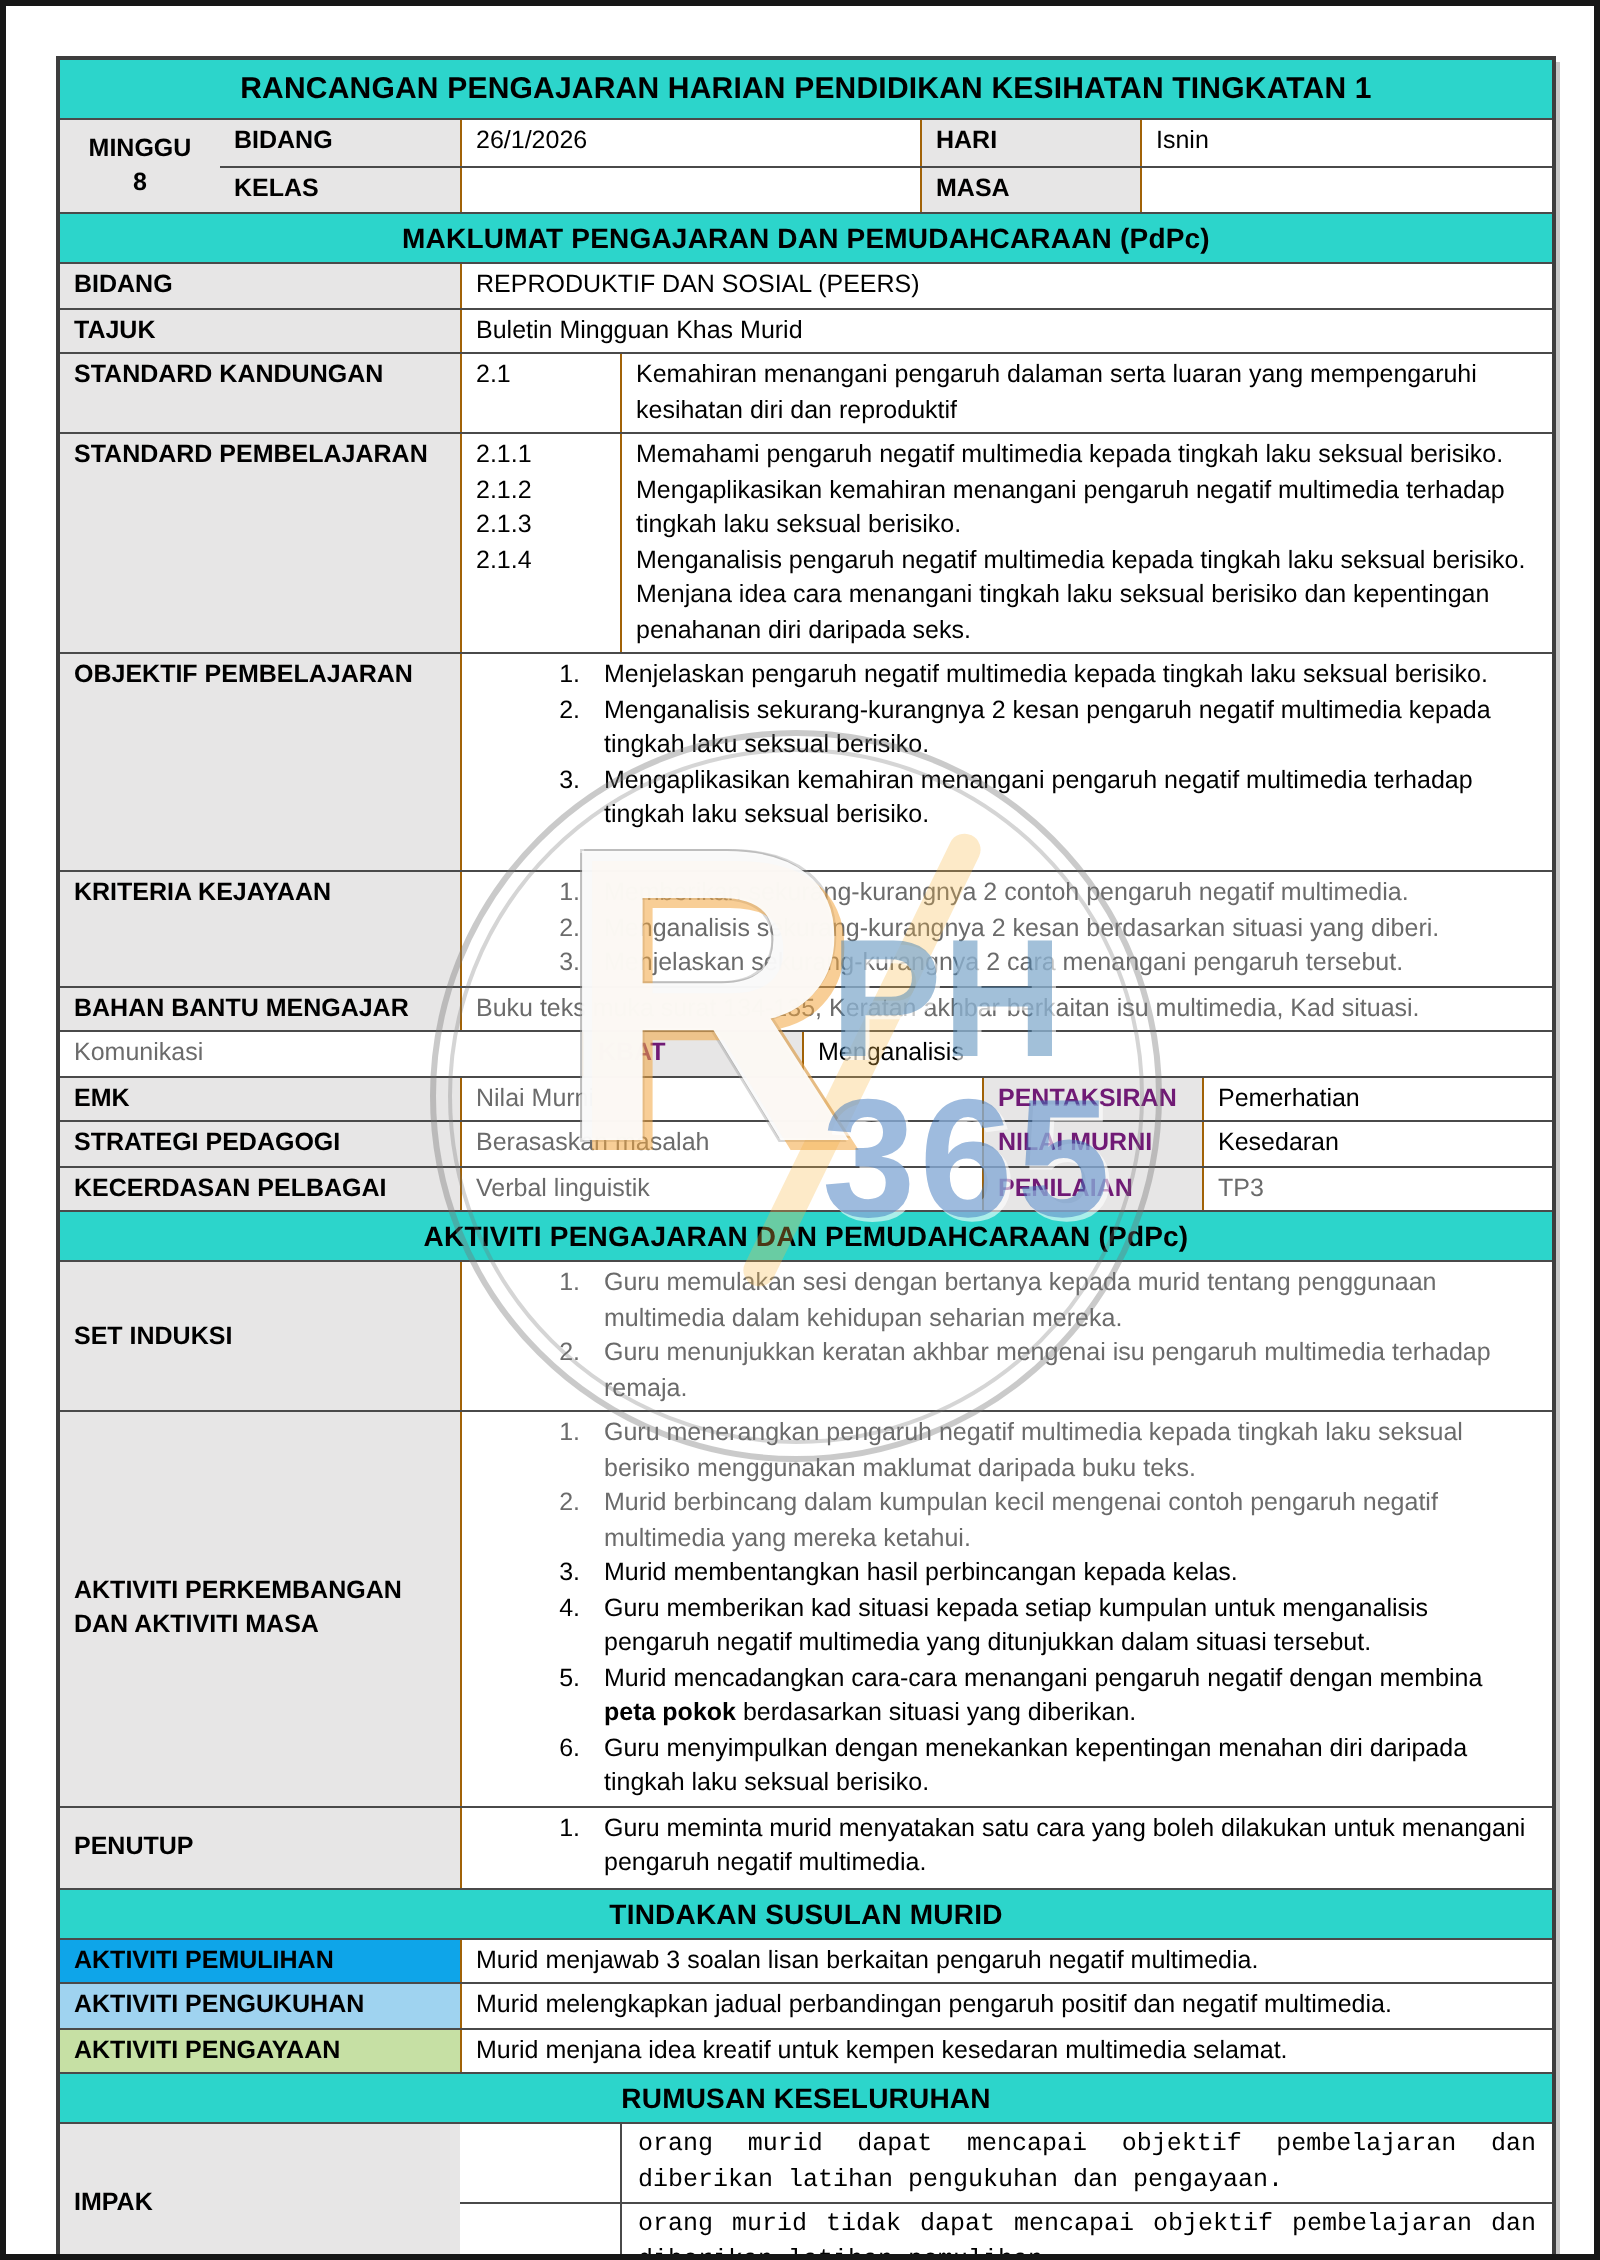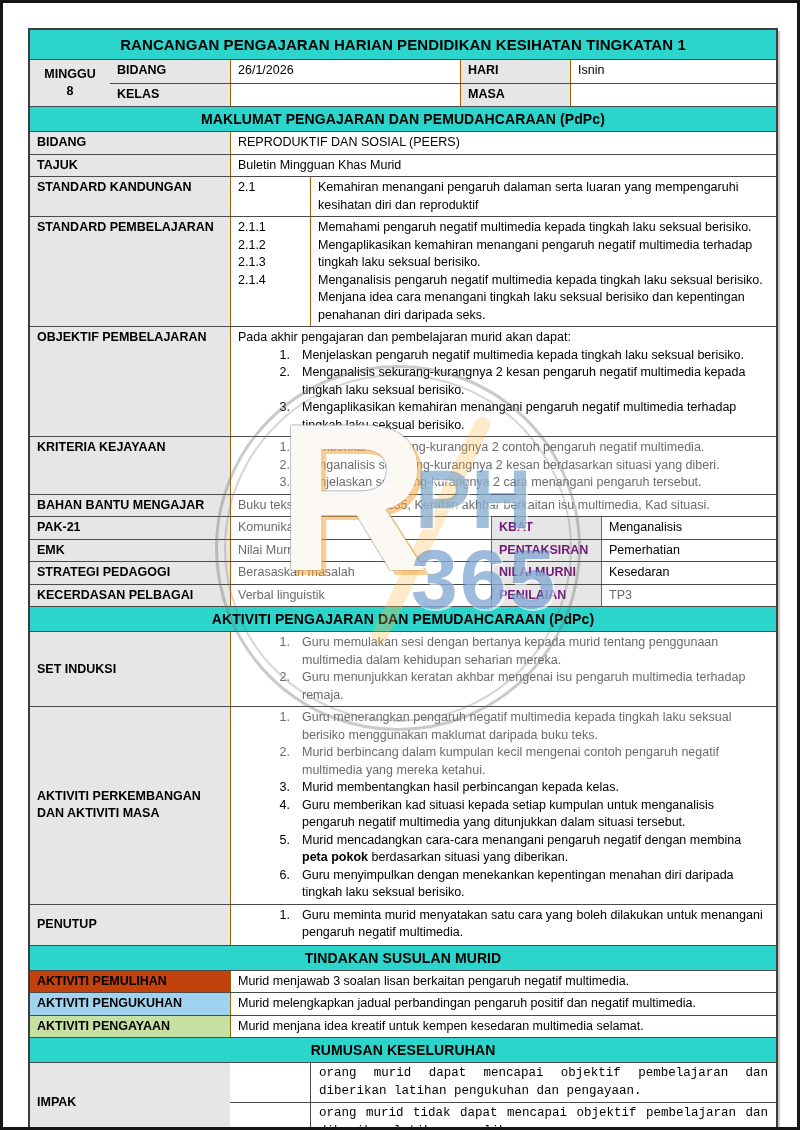--- a/index.html
+++ b/index.html
@@ -33,21 +33,21 @@
   .w-pval{width:261px;flex:none;}
   .w-plabel2{width:110px;flex:none;}
   .txt{font-size:12.5px;line-height:1.4;}
   .justify{text-align:justify;}
   .list{margin:0;padding:0;}
   .li{display:flex;margin-left:26px;}
   .li .n{width:26px;flex:none;text-align:right;padding-right:12px;}
   .li .t{flex:1;min-width:0;}
   .faded{color:#6b6b6b;}
   .faded-lbl{color:#701a75;}
-  .bg-pemulihan{background:#c2410c;}
+  .bg-pemulihan{background:#0ea5e9;}
   .bg-pengukuhan{background:#9FD3F0;}
   .bg-pengayaan{background:#C6E0A4;}
   .stack>div{margin:0;}
   .impak-col{flex:1;min-width:0;display:flex;flex-direction:column;padding:0;}
   .impak-sub{display:flex;flex:1;font-family:Liberation Mono, monospace;}
   .impak-sub+.impak-sub{border-top:1px solid #4a4a4a;}
   .impak-blank{width:80px;flex:none;border-right:1px solid #4a4a4a;}
   .impak-text{flex:1;padding:2px 8px;}
   b{font-weight:bold;}
   
@@ -132,21 +132,20 @@
         <div>Memahami pengaruh negatif multimedia kepada tingkah laku seksual berisiko.</div>
         <div>Mengaplikasikan kemahiran menangani pengaruh negatif multimedia terhadap tingkah laku seksual berisiko.</div>
         <div>Menganalisis pengaruh negatif multimedia kepada tingkah laku seksual berisiko.</div>
         <div>Menjana idea cara menangani tingkah laku seksual berisiko dan kepentingan penahanan diri daripada seks.</div>
       </div>
     </div>
 
     <div class="row">
       <div class="c lbl w-label" style="min-height:108px;">OBJEKTIF PEMBELAJARAN</div>
       <div class="c txt w-rest">
-        <div>Pada akhir pengajaran dan pembelajaran murid akan dapat:</div>
         <div class="list">
           <div class="li">
             <span class="n">1.</span>
             <span class="t">Menjelaskan pengaruh negatif multimedia kepada tingkah laku seksual berisiko.</span>
           </div>
           <div class="li">
             <span class="n">2.</span>
             <span class="t">Menganalisis sekurang-kurangnya 2 kesan pengaruh negatif multimedia kepada tingkah laku seksual berisiko.</span>
           </div>
           <div class="li">
@@ -176,21 +175,20 @@
         </div>
       </div>
     </div>
 
     <div class="row">
       <div class="c lbl w-label" style="min-height:18px;">BAHAN BANTU MENGAJAR</div>
       <div class="c txt w-rest faded">Buku teks muka surat 134-135, Keratan akhbar berkaitan isu multimedia, Kad situasi.</div>
     </div>
 
     <div class="row">
-      <div class="c lbl w-label" style="min-height:18px;">PAK-21</div>
       <div class="c txt w-pval faded">Komunikasi</div>
       <div class="c lbl w-plabel2 faded-lbl">KBAT</div>
       <div class="c txt w-rest">Menganalisis</div>
     </div>
     <div class="row">
       <div class="c lbl w-label" style="min-height:18px;">EMK</div>
       <div class="c txt w-pval faded">Nilai Murni</div>
       <div class="c lbl w-plabel2 faded-lbl">PENTAKSIRAN</div>
       <div class="c txt w-rest">Pemerhatian</div>
     </div>

